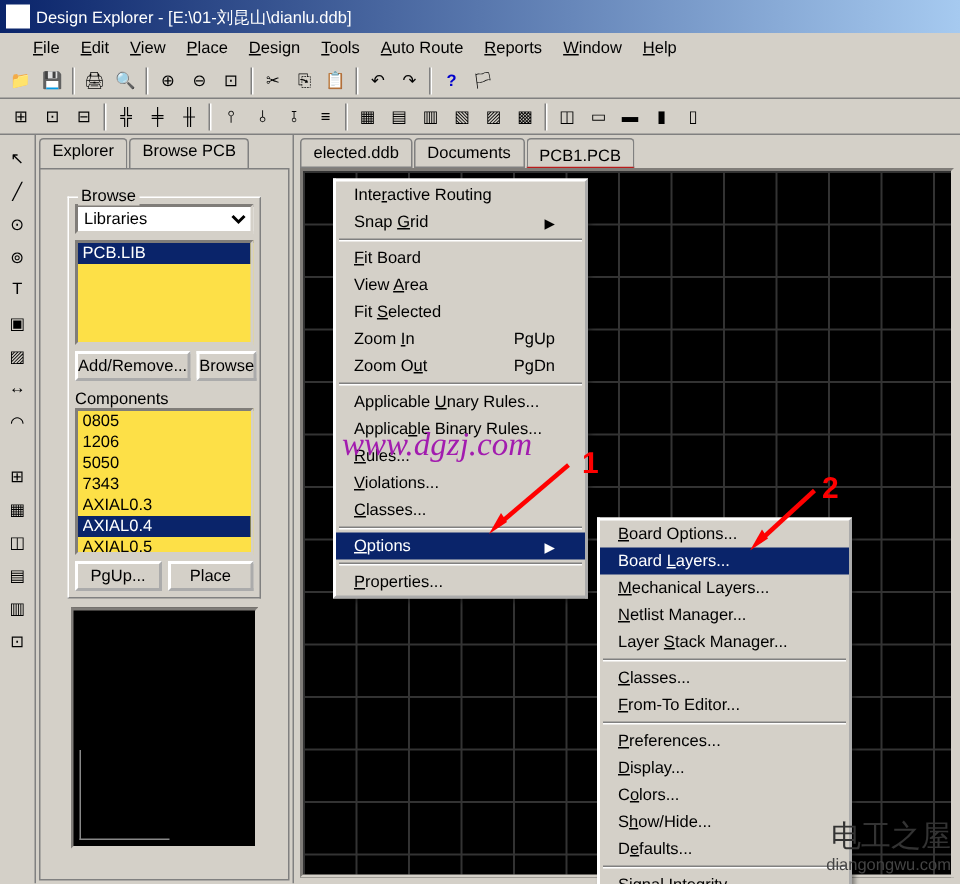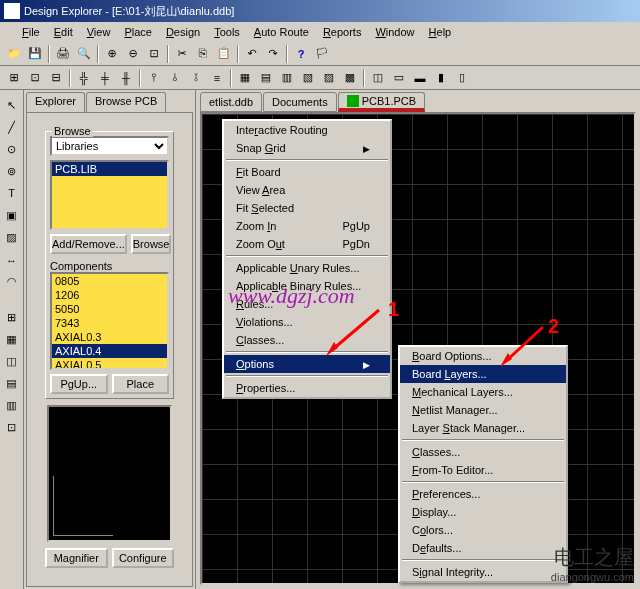--- a/index.html
+++ b/index.html
@@ -25,21 +25,21 @@
 .listbox { width: 100%; background: #fde047; border: 2px inset #d4d0c8; overflow-y: auto; }
 .listbox .item { padding: 1px 3px; font-size: 11px; }
 .listbox .item.sel { background: #0a246a; color: #fff; }
 .btnrow { display: flex; gap: 4px; margin-top: 4px; }
 .btn { flex: 1; height: 20px; background: #d4d0c8; border: 2px outset #fff; font-size: 11px; }
 .preview { margin: 4px; flex: 1; background: #000; border: 2px inset #d4d0c8; position: relative; }
 .preview-shape { position: absolute; left: 4px; bottom: 4px; width: 60px; height: 60px; border-left: 1px solid #888; border-bottom: 1px solid #888; }
 .content { flex: 1; background: #d4d0c8; display: flex; flex-direction: column; }
 .doctabs { display: flex; height: 22px; padding: 2px 4px 0 4px; }
 .doctab { border: 1px solid #808080; padding: 2px 8px; border-radius: 3px 3px 0 0; background: #d4d0c8; margin-right: 1px; display: flex; align-items: center; gap: 3px; }
-.doctab.active { background: #d4d0c8; border-bottom: 4px solid #b91c1c; }
+.doctab.active { background: #d4d0c8; border-bottom: 1px solid #b91c1c; flex-direction: column; }
 .canvas { flex: 1; background: #000; border: 2px inset #d4d0c8; margin: 0 4px 4px 4px; position: relative; background-image: linear-gradient(#333 1px, transparent 1px), linear-gradient(90deg, #333 1px, transparent 1px); background-size: 35px 35px; }
 .ctxmenu { position: absolute; background: #d4d0c8; border: 2px outset #fff; box-shadow: 2px 2px 3px rgba(0,0,0,0.4); min-width: 170px; }
 .ctxmenu .mitem { padding: 3px 20px 3px 12px; font-size: 11px; display: flex; justify-content: space-between; align-items: flex-end; white-space: nowrap; }
 .ctxmenu .mitem.hl { background: #0a246a; color: #fff; }
 .ctxmenu .msep { height: 1px; border-top: 1px solid #808080; border-bottom: 1px solid #fff; margin: 2px 2px; }
 .ctxmenu .arrow { font-size: 9px; }
 .watermark { position: absolute; color: #a21caf; font-size: 22px; font-family: "Times New Roman", serif; font-style: italic; pointer-events: none; }
 .anno-arrow { position: absolute; pointer-events: none; }
 .anno-num { position: absolute; color: #ff0000; font-size: 20px; font-weight: bold; pointer-events: none; }
 .wm-corner { position: absolute; right: 6px; bottom: 6px; text-align: right; color: #444; font-size: 12px; }
@@ -165,31 +165,27 @@
             <div class="item">AXIAL0.5</div>
           </div>
         <div class="btnrow">
           <button class="btn">PgUp...</button>
           <button class="btn">Place</button>
         </div>
       </div>
       <div class="preview">
         <div class="preview-shape"></div>
       </div>
-      <div class="btnrow" style="margin:2px">
-        <button class="btn">Magnifier</button>
-        <button class="btn">Configure</button>
-      </div>
     </div>
   </div>
 
   <div class="content">
     <div class="doctabs">
       <div class="doctab">
-          <span>etlist.ddb</span>
+          <span>elected.ddb</span>
         </div>
       <div class="doctab">
           <span>Documents</span>
         </div>
       <div class="doctab active">
           <span style="width:12px;height:12px;background:#0a0;display:inline-block"></span>
           <span>PCB1.PCB</span>
         </div>
     </div>
     <div class="canvas" id="canvas"></div>
@@ -273,20 +269,23 @@
     </div>
     <div class="msep"></div>
     <div class="mitem">
       <span><u>P</u>references...</span>
     </div>
     <div class="mitem">
       <span><u>D</u>isplay...</span>
     </div>
     <div class="mitem">
       <span>C<u>o</u>lors...</span>
+    </div>
+    <div class="mitem">
+      <span>S<u>h</u>ow/Hide...</span>
     </div>
     <div class="mitem">
       <span>D<u>e</u>faults...</span>
     </div>
     <div class="msep"></div>
     <div class="mitem">
       <span>S<u>i</u>gnal Integrity...</span>
     </div>
   </div>
 

